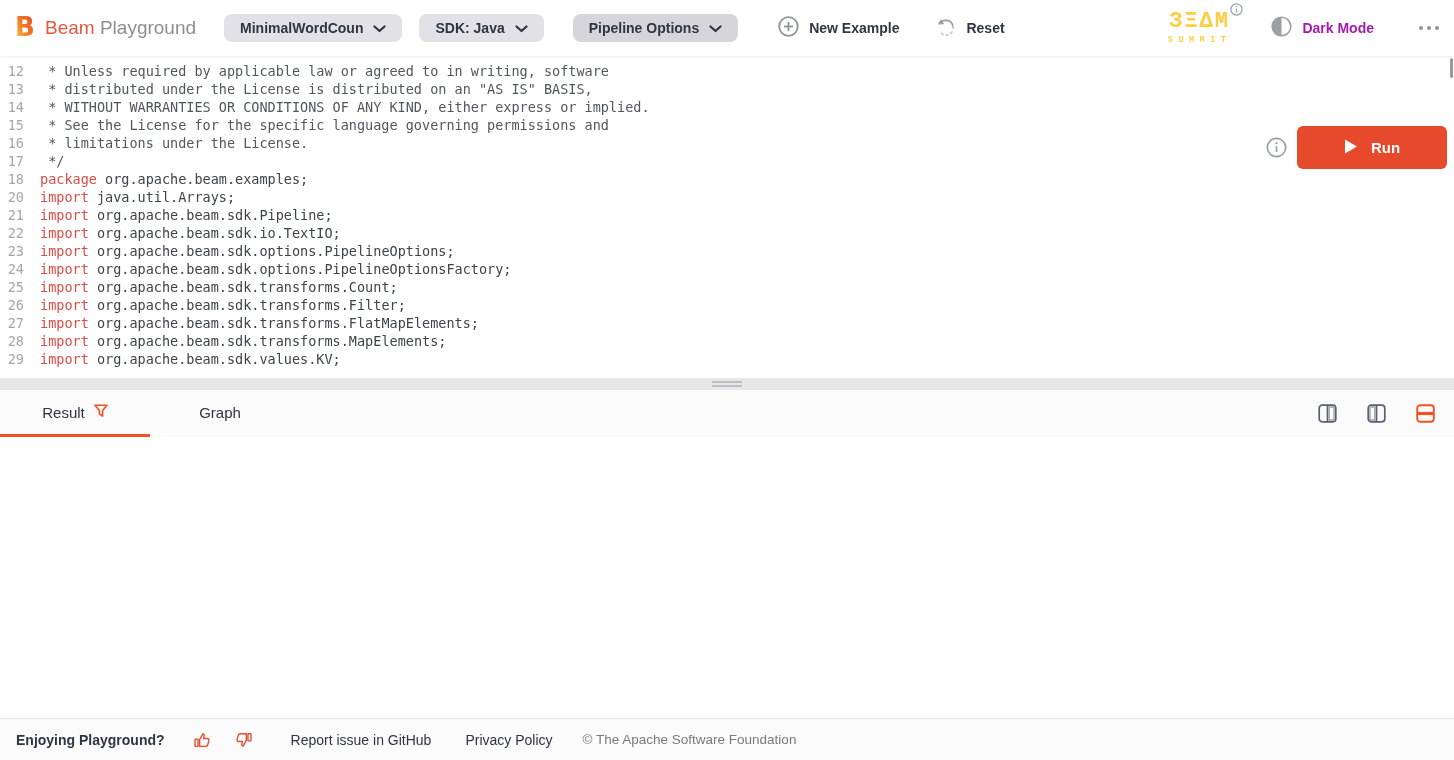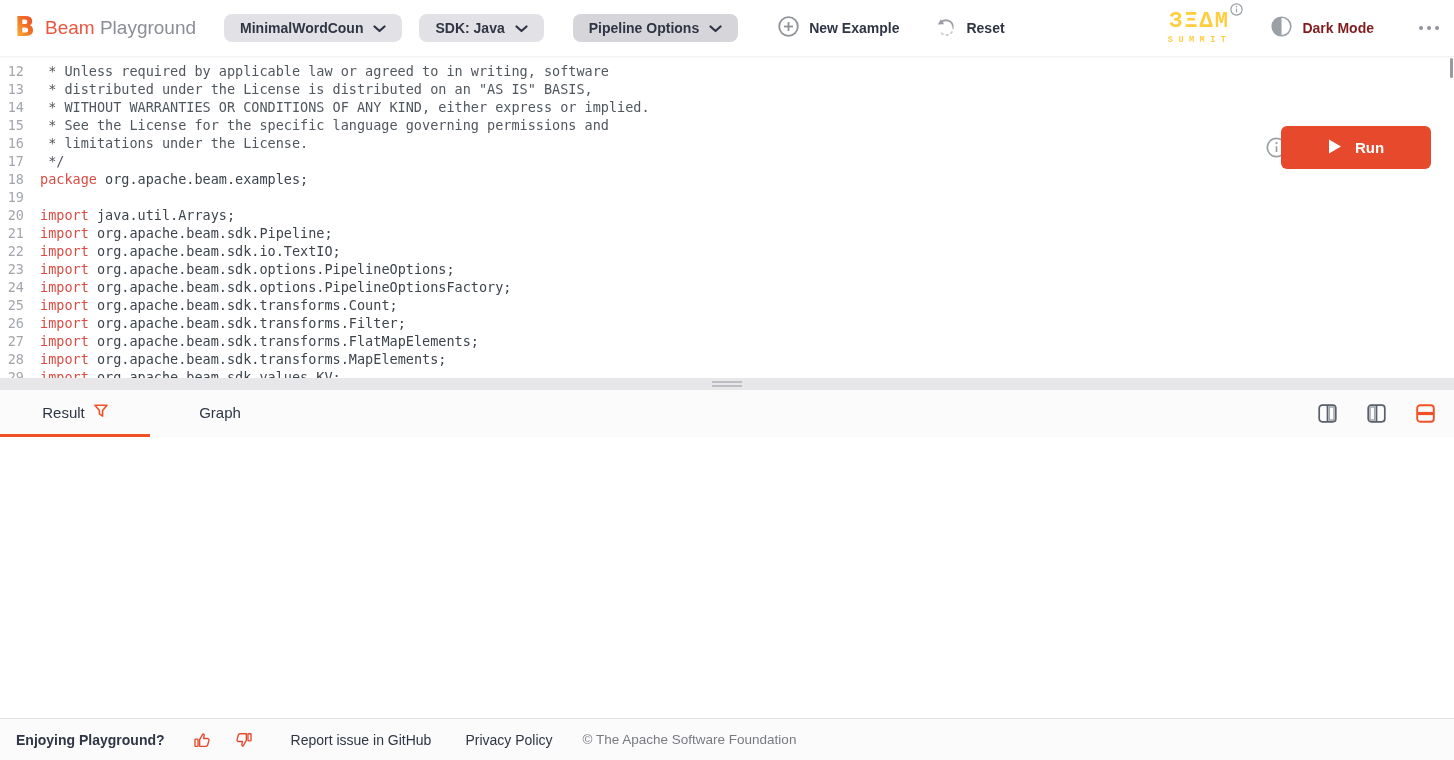--- a/index.html
+++ b/index.html
@@ -22,33 +22,33 @@
   .dd1 { margin-left:28px; } .dd2 { margin-left:17px; } .dd3 { margin-left:29px; }
   .hbtn { display:flex; align-items:center; gap:10px; background:none; border:none; cursor:pointer;
     font-family:"Liberation Sans", sans-serif; font-size:14px; font-weight:700; color:#2F3544; }
   .hbtn.new { margin-left:40px; } .hbtn.reset { margin-left:37px; }
   .header-right { margin-left:auto; display:flex; align-items:center; }
   .summit { position:relative; text-align:center; line-height:1; cursor:pointer; padding-right:14px;font-family:Liberation Mono, monospace; }
   .summit-word { font-weight:700; font-size:22px; color:#FFCE3F; letter-spacing:2px; }
   .summit-sub { font-weight:700; font-size:8.5px; color:#FFCE3F; letter-spacing:5.5px; margin-top:3px; }
   .summit-info { position:absolute; top:-8px; right:2px; }
   .darkmode { display:flex; align-items:center; gap:10px; margin-left:26px; cursor:pointer;
-    font-size:14px; font-weight:700; color:#7f1d1d; }
+    font-size:14px; font-weight:700; color:#a21caf; }
   .dots { margin-left:44px; cursor:pointer; display:flex; align-items:center; }
 
   
   .editor { height:322px; flex:0 0 322px; position:relative; background:#fff; overflow:hidden; }
   .code { padding-top:6px; font-family:"DejaVu Sans Mono", monospace; font-size:13.5px; }
   .code-line { height:18px; line-height:18px; white-space:pre; display:flex; }
   .ln { display:inline-block; width:24px; text-align:right; color:#A3A7AD; flex:0 0 24px; }
   .ct { padding-left:16px; }
   .kw { color:#DC4C43; }
   .cm { color:#51575F; }
   .cd { color:#3D444C; }
-  .run-btn { position:absolute; top:70px; right:23px; width:150px; height:43px; background:#E6492B;
+  .run-btn { position:absolute; top:70px; right:7px; width:150px; height:43px; background:#E6492B;
     border:none; border-radius:6px; color:#fff; font-family:"Liberation Sans", sans-serif;
     font-size:15px; font-weight:700; display:flex; align-items:center; justify-content:center;
     gap:14px; cursor:pointer; }
   .editor-info { position:absolute; top:81px; right:167px; cursor:pointer; }
   .vscroll { position:absolute; top:2px; right:1px; width:3px; height:20px; background:#9A9A9E; border-radius:2px; }
 
   
   .divider { height:12px; flex:0 0 12px; background:#E7E7E9; position:relative; cursor:row-resize; }
   .grip { position:absolute; left:50%; top:50%; transform:translate(-50%,-50%); display:flex;
     flex-direction:column; gap:2px; }
@@ -184,21 +184,20 @@
 
   <div class="editor">
     <div class="code">
         <div class="code-line"><span class="ln">12</span><span class="ct"><span class="cm"> * Unless required by applicable law or agreed to in writing, software</span></span></div>
         <div class="code-line"><span class="ln">13</span><span class="ct"><span class="cm"> * distributed under the License is distributed on an "AS IS" BASIS,</span></span></div>
         <div class="code-line"><span class="ln">14</span><span class="ct"><span class="cm"> * WITHOUT WARRANTIES OR CONDITIONS OF ANY KIND, either express or implied.</span></span></div>
         <div class="code-line"><span class="ln">15</span><span class="ct"><span class="cm"> * See the License for the specific language governing permissions and</span></span></div>
         <div class="code-line"><span class="ln">16</span><span class="ct"><span class="cm"> * limitations under the License.</span></span></div>
         <div class="code-line"><span class="ln">17</span><span class="ct"><span class="cm"> */</span></span></div>
         <div class="code-line"><span class="ln">18</span><span class="ct"><span class="kw">package</span><span class="cd"> org.apache.beam.examples;</span></span></div>
-        <div class="code-line"><span class="ln">19</span><span class="ct"><span class="cd"></span></span></div>
         <div class="code-line"><span class="ln">20</span><span class="ct"><span class="kw">import</span><span class="cd"> java.util.Arrays;</span></span></div>
         <div class="code-line"><span class="ln">21</span><span class="ct"><span class="kw">import</span><span class="cd"> org.apache.beam.sdk.Pipeline;</span></span></div>
         <div class="code-line"><span class="ln">22</span><span class="ct"><span class="kw">import</span><span class="cd"> org.apache.beam.sdk.io.TextIO;</span></span></div>
         <div class="code-line"><span class="ln">23</span><span class="ct"><span class="kw">import</span><span class="cd"> org.apache.beam.sdk.options.PipelineOptions;</span></span></div>
         <div class="code-line"><span class="ln">24</span><span class="ct"><span class="kw">import</span><span class="cd"> org.apache.beam.sdk.options.PipelineOptionsFactory;</span></span></div>
         <div class="code-line"><span class="ln">25</span><span class="ct"><span class="kw">import</span><span class="cd"> org.apache.beam.sdk.transforms.Count;</span></span></div>
         <div class="code-line"><span class="ln">26</span><span class="ct"><span class="kw">import</span><span class="cd"> org.apache.beam.sdk.transforms.Filter;</span></span></div>
         <div class="code-line"><span class="ln">27</span><span class="ct"><span class="kw">import</span><span class="cd"> org.apache.beam.sdk.transforms.FlatMapElements;</span></span></div>
         <div class="code-line"><span class="ln">28</span><span class="ct"><span class="kw">import</span><span class="cd"> org.apache.beam.sdk.transforms.MapElements;</span></span></div>
         <div class="code-line"><span class="ln">29</span><span class="ct"><span class="kw">import</span><span class="cd"> org.apache.beam.sdk.values.KV;</span></span></div>

